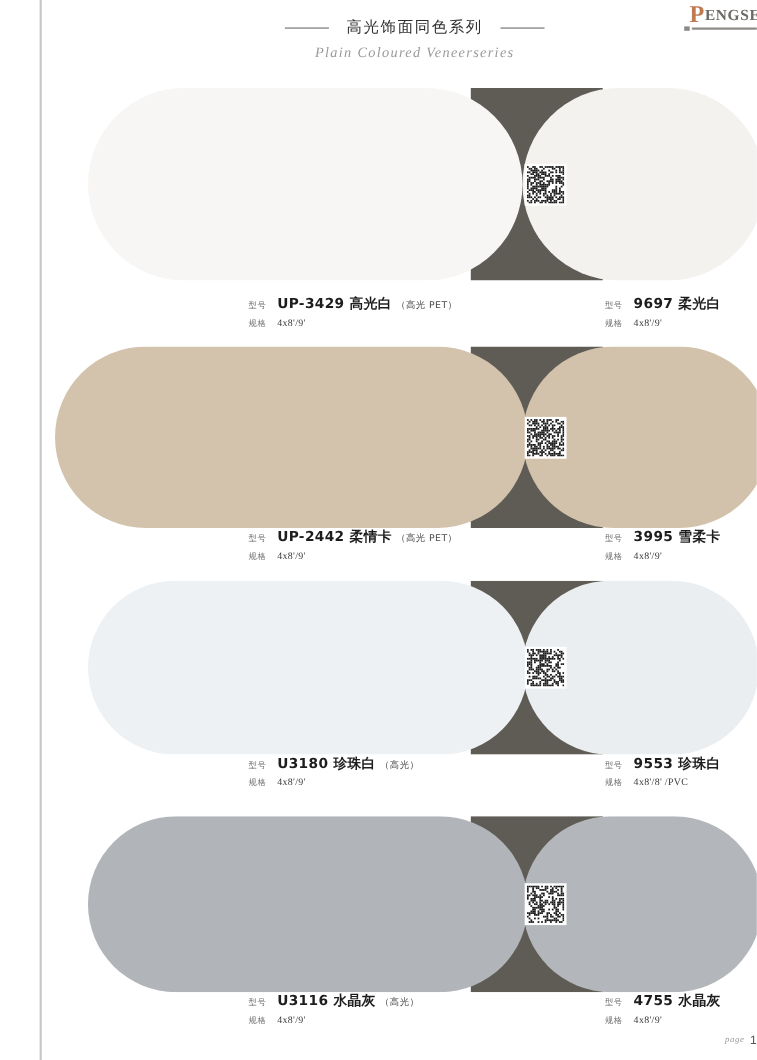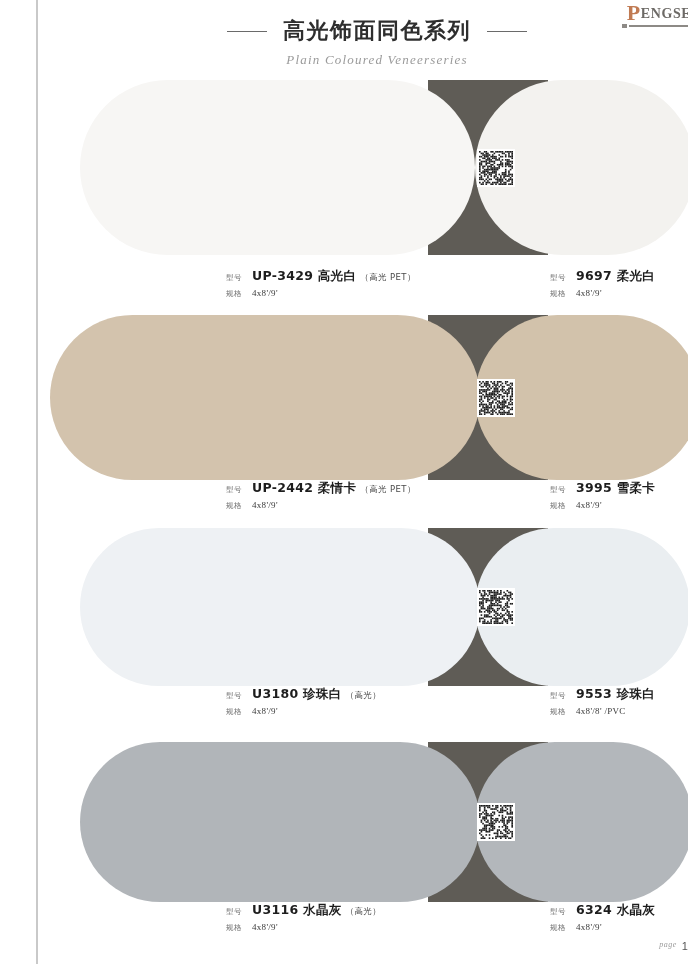--- a/index.html
+++ b/index.html
@@ -65,22 +65,22 @@
     top: 16px; left: 0; right: 0;
     text-align: center;
   }
   .header-title-row {
     display: flex; align-items: center; justify-content: center;
     gap: 16px;
   }
   .rule { width: 40px; height: 1px; background: #6a6a6a; }
   .title-cn {
     font-family: "DejaVu Sans", "Liberation Sans", sans-serif;
-    font-size: 22px;
-    font-weight: 700;
+    font-size: 14px;
+    font-weight: 400;
     color: #2e2e2e;
     letter-spacing: 1.5px;
   }
   .title-en {
     margin-top: 6px;
     font-family: "Liberation Serif", "DejaVu Serif", serif;
     font-size: 13px;
     font-style: italic;
     color: #9a9a9a;
     letter-spacing: 1.2px;
@@ -1277,21 +1277,21 @@
               <span class="lab-paren">（高光）</span>
             </div>
             <div class="label-line spec">
               <span class="lab-key">规格</span>
               <span class="lab-spec">4x8'/9'</span>
             </div>
           </div>
           <div class="label-block" style="left: 512px;">
             <div class="label-line">
               <span class="lab-key">型号</span>
-              <span class="lab-model">6324 水晶灰</span>
+              <span class="lab-model">4755 水晶灰</span>
             </div>
             <div class="label-line spec">
               <span class="lab-key">规格</span>
               <span class="lab-spec">4x8'/9'</span>
             </div>
           </div>
         </div>
       </div>
     </div>
 

